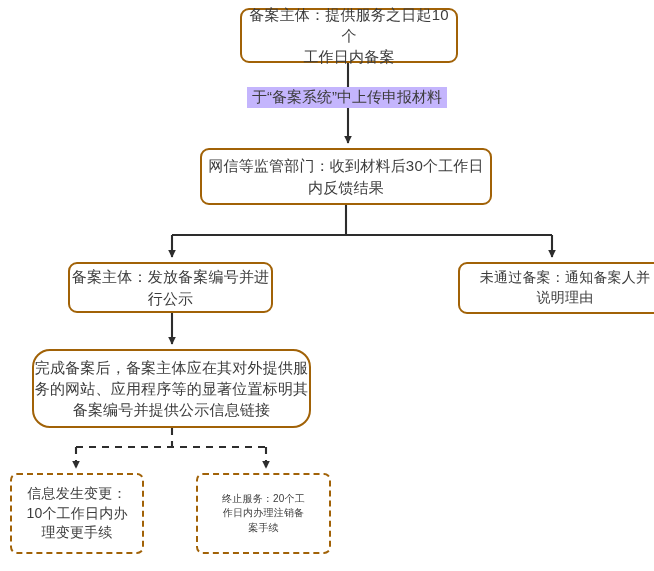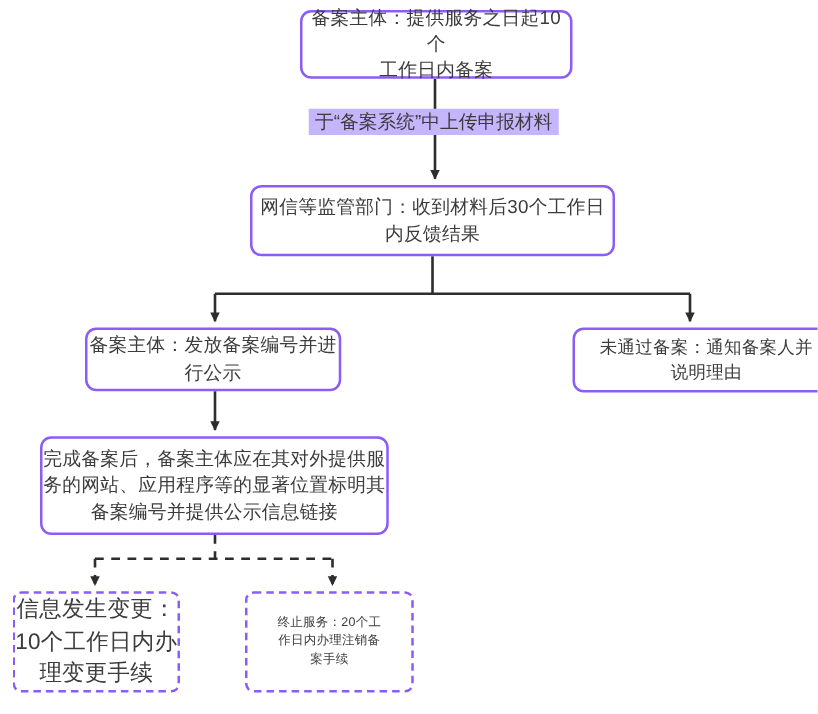--- a/index.html
+++ b/index.html
@@ -22,21 +22,21 @@
   }
   .node {
     position: absolute;
     box-sizing: border-box;
     display: flex;
     align-items: center;
     justify-content: center;
     text-align: center;
     color: #3c3c3c;
     background: #ffffff;
-    border: 2px solid #8b5cf6;
+    border: 2px solid #a16207;
     border-radius: 9px;
     line-height: 1.42;
     letter-spacing: 0.2px;
     white-space: pre-line;
     z-index: 2;
   }
   .node.dashed {
     border-style: dashed;
     border-width: 2px;
     border-radius: 7px;
@@ -47,22 +47,22 @@
     background: #c4b5fd;
     padding: 1px 5px;
     white-space: nowrap;
     z-index: 3;
   }
   
   #node-filing-subject   { left: 240px; top: 8px;   width: 218px; height: 55px;  font-size: 15px; }
   #node-regulator        { left: 200px; top: 148px; width: 292px; height: 57px;  font-size: 15px; }
   #node-approved         { left: 68px;  top: 262px; width: 205px; height: 51px;  font-size: 15px; }
   #node-rejected         { left: 458px; top: 262px; width: 214px; height: 52px;  font-size: 14px; }
-  #node-after-filing     { left: 32px;  top: 349px; width: 279px; height: 79px;  font-size: 15px; }
-  #node-info-change      { left: 10px;  top: 473px; width: 134px; height: 81px;  font-size: 18px; }
+  #node-after-filing     { left: 32px;  top: 349px; width: 279px; height: 79px;  font-size: 15px; border-radius: 18px; }
+  #node-info-change      { left: 10px;  top: 473px; width: 134px; height: 81px;  font-size: 14px; }
   #node-terminate        { left: 196px; top: 473px; width: 135px; height: 81px;  font-size: 10px; }
   #label-upload          { left: 247px; top: 87px;  font-size: 15px; }
 </style>
 </head>
 <body>
 
 <svg id="canvas" viewBox="0 0 654 571" width="654" height="571" aria-hidden="true">
   <defs>
     <marker id="arrowhead" markerWidth="9" markerHeight="9" refX="7.4" refY="4.2" orient="auto" markerUnits="userSpaceOnUse">
       <path d="M0.4,0.4 L8.2,4.2 L0.4,8.0 z" fill="#2d2d2d"></path>

